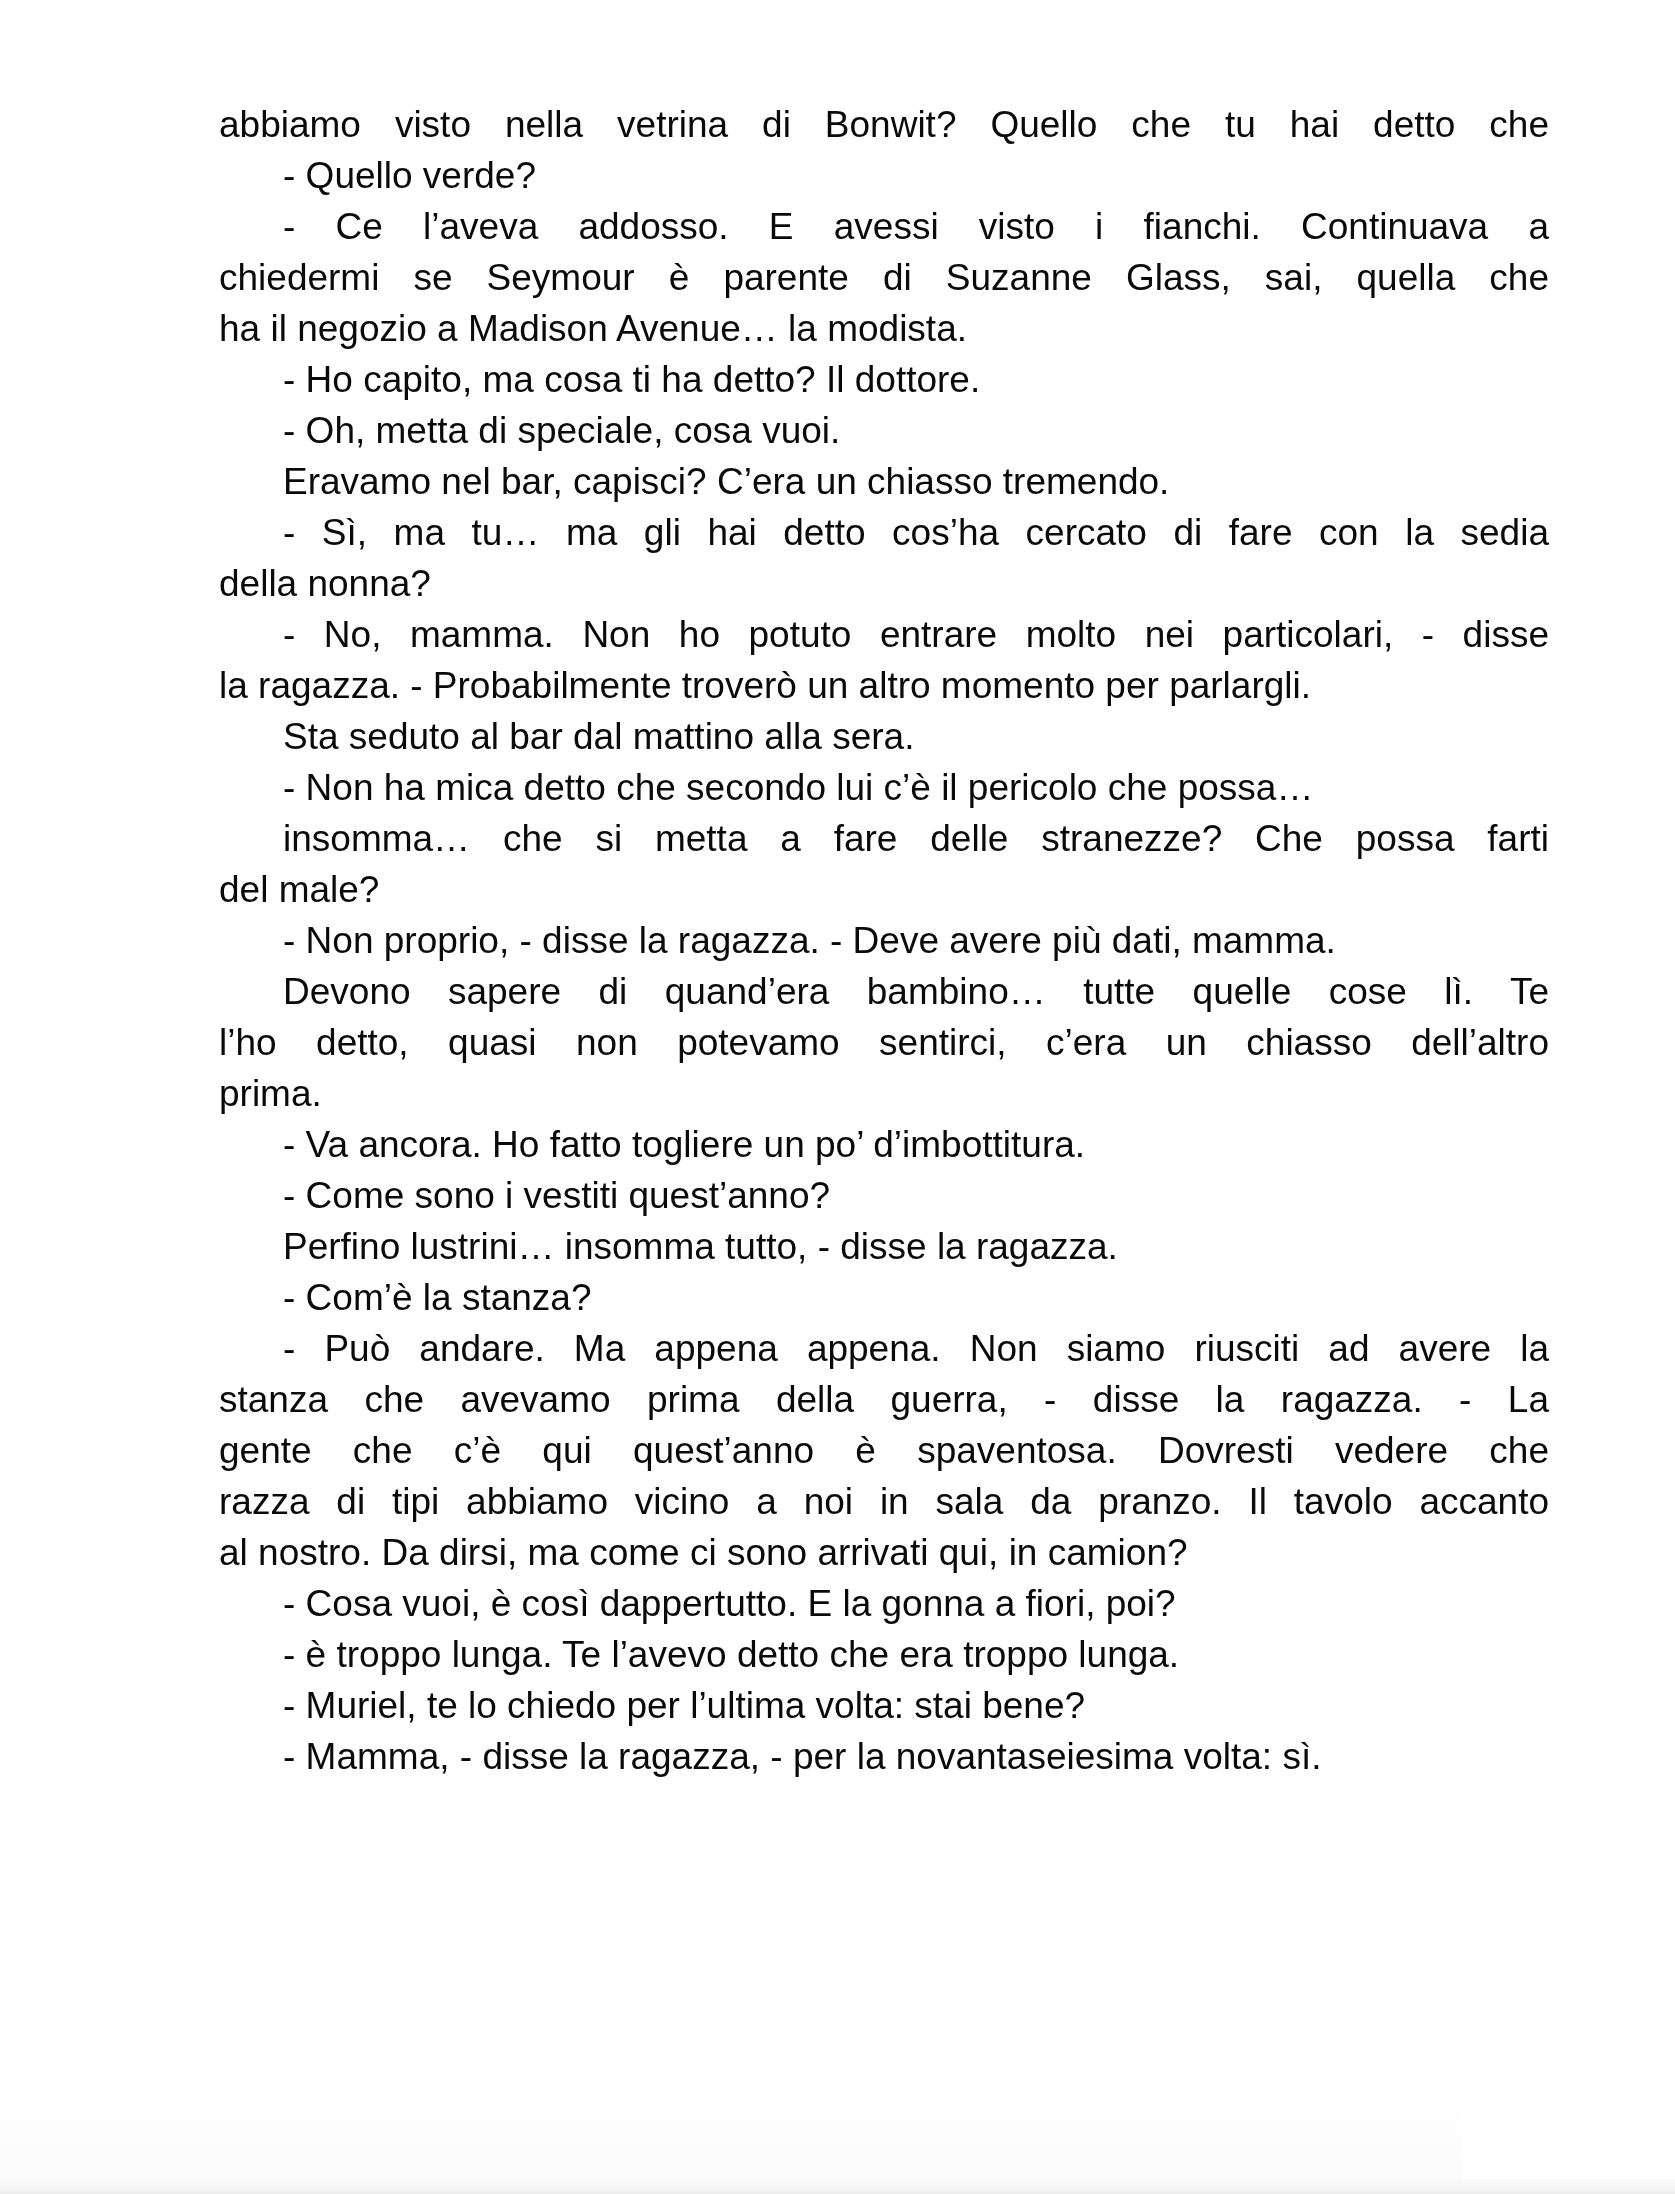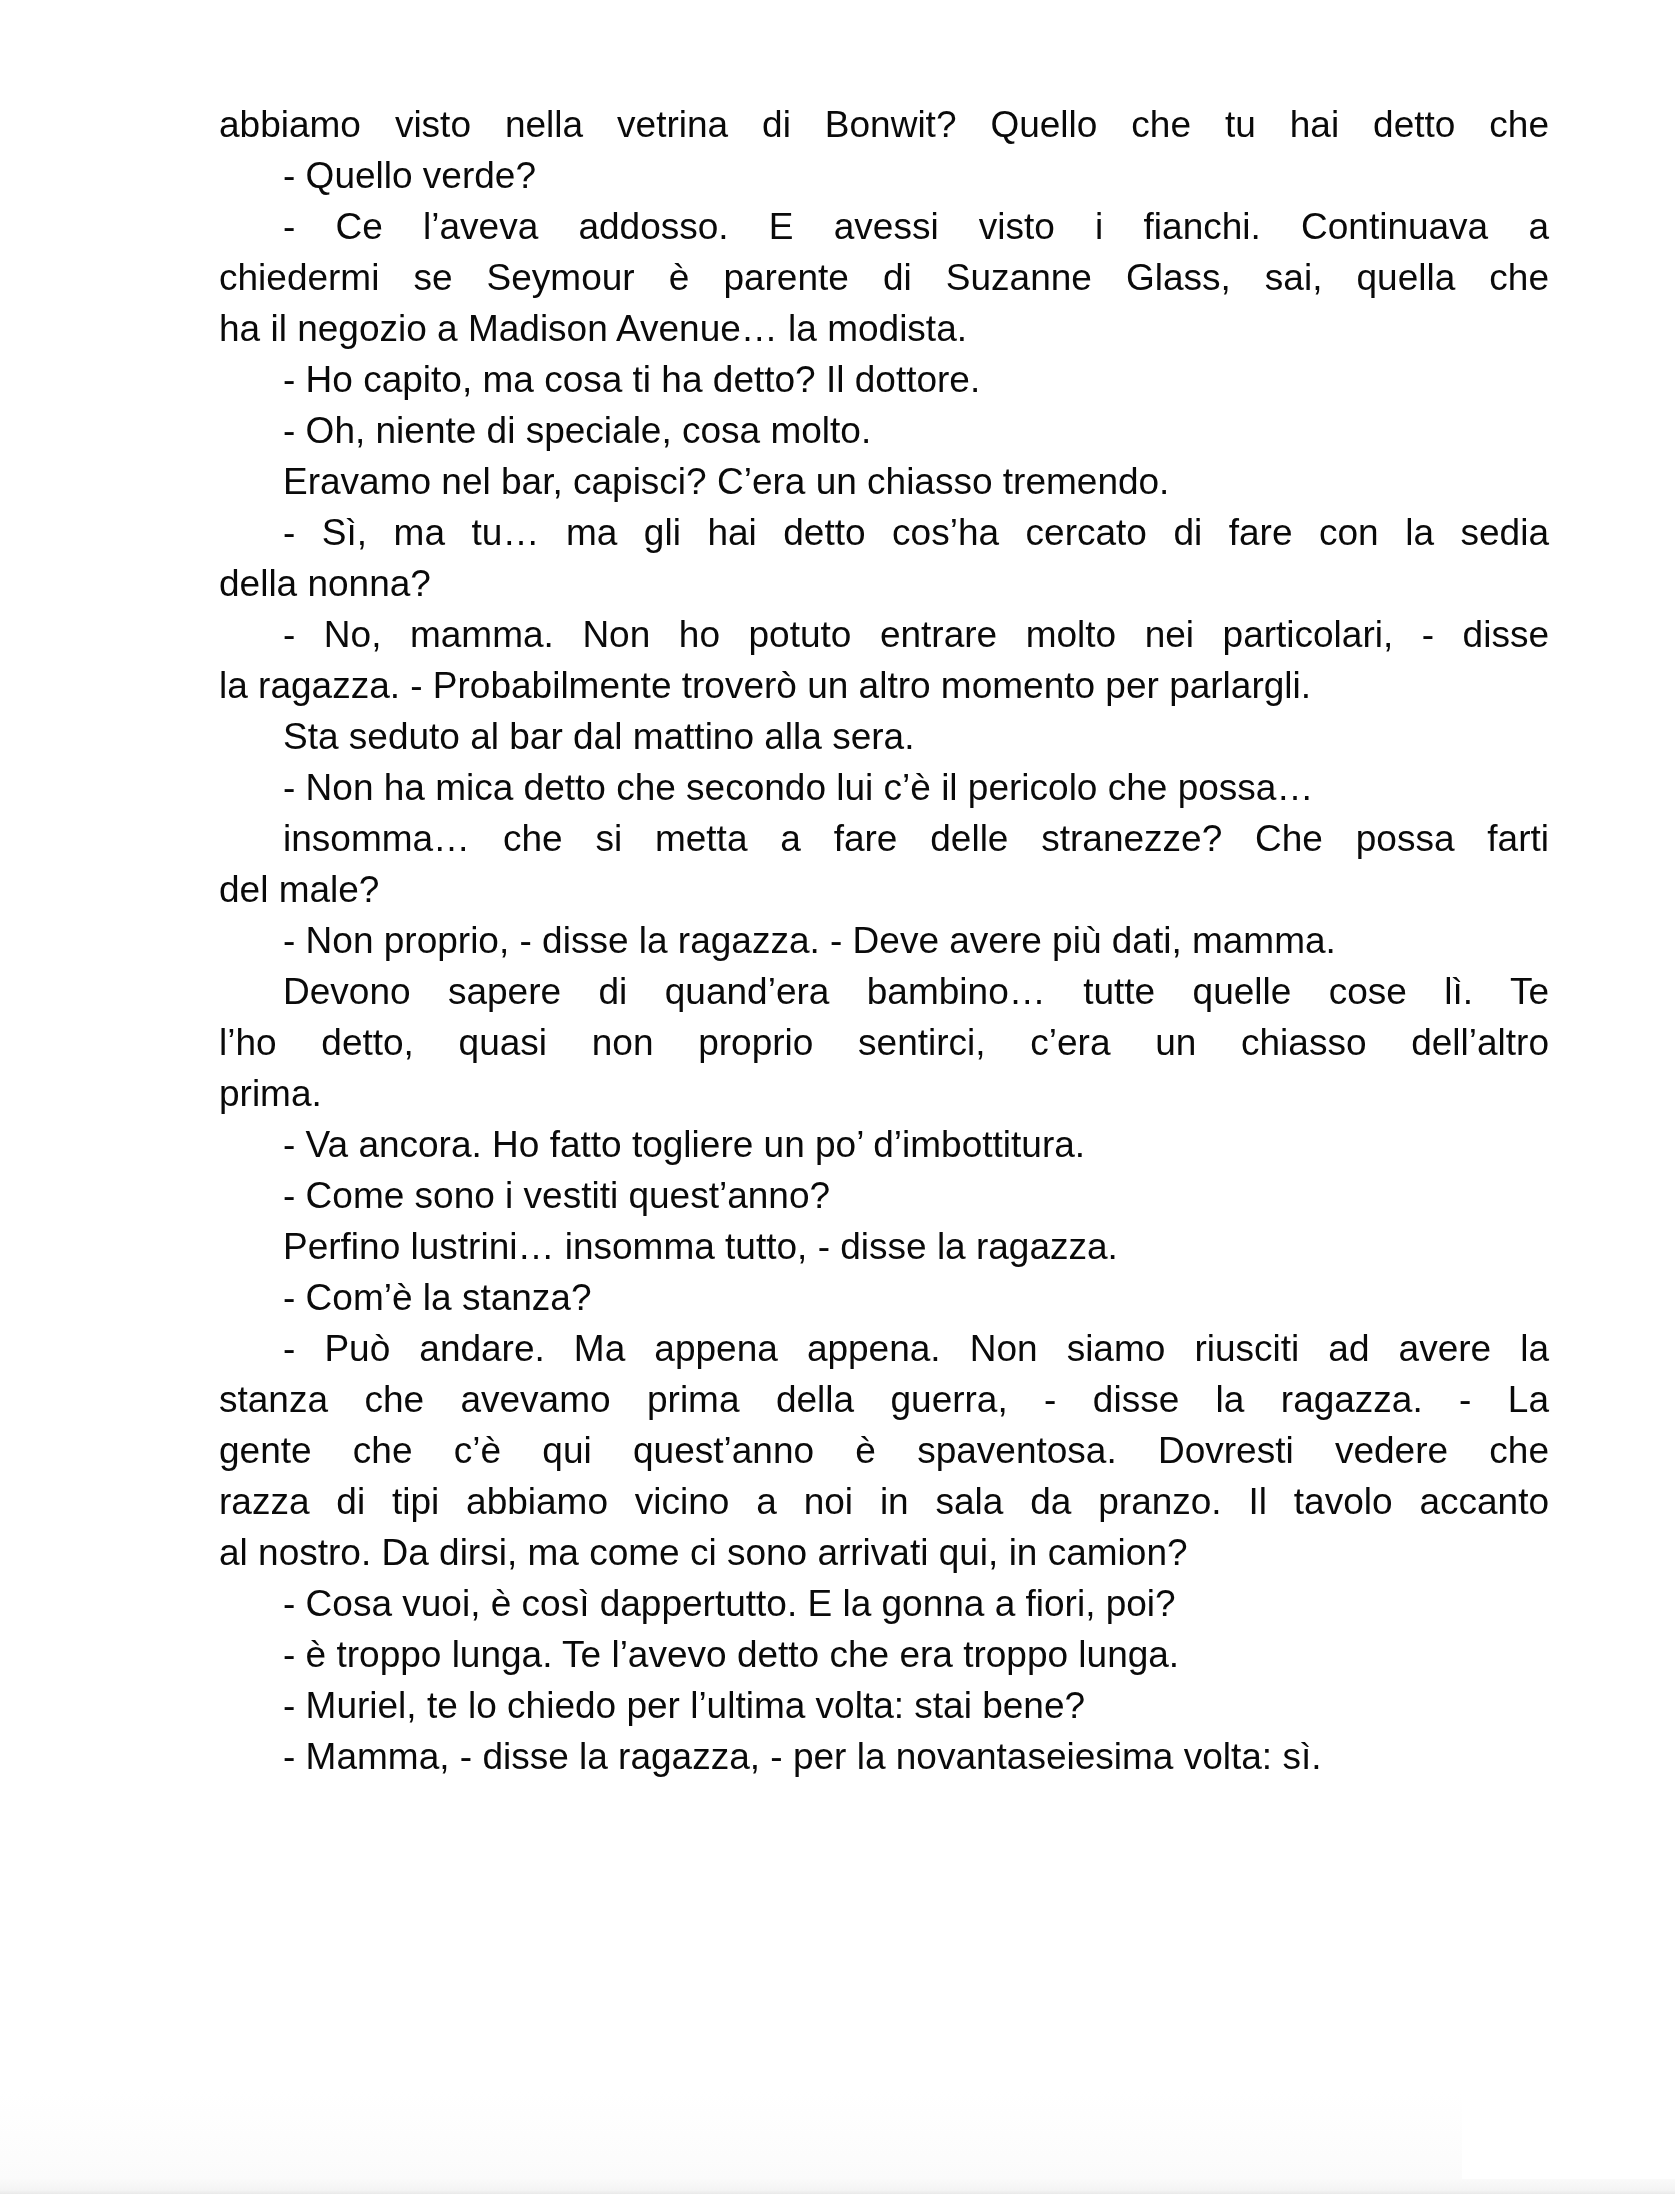--- a/index.html
+++ b/index.html
@@ -57,33 +57,33 @@
 <body>
 
 <div class="page">
   <div class="text-block" id="text-block">
       <span class="line justify">abbiamo visto nella vetrina di Bonwit? Quello che tu hai detto che</span>
       <span class="line indent">- Quello verde?</span>
       <span class="line indent justify">- Ce l’aveva addosso. E avessi visto i fianchi. Continuava a</span>
       <span class="line justify">chiedermi se Seymour è parente di Suzanne Glass, sai, quella che</span>
       <span class="line">ha il negozio a Madison Avenue… la modista.</span>
       <span class="line indent">- Ho capito, ma cosa ti ha detto? Il dottore.</span>
-      <span class="line indent">- Oh, niente di speciale, cosa molto.</span>
+      <span class="line indent">- Oh, metta di speciale, cosa vuoi.</span>
       <span class="line indent">Eravamo nel bar, capisci? C’era un chiasso tremendo.</span>
       <span class="line indent justify">- Sì, ma tu… ma gli hai detto cos’ha cercato di fare con la sedia</span>
       <span class="line">della nonna?</span>
       <span class="line indent justify">- No, mamma. Non ho potuto entrare molto nei particolari, - disse</span>
       <span class="line">la ragazza. - Probabilmente troverò un altro momento per parlargli.</span>
       <span class="line indent">Sta seduto al bar dal mattino alla sera.</span>
       <span class="line indent">- Non ha mica detto che secondo lui c’è il pericolo che possa…</span>
       <span class="line indent justify">insomma… che si metta a fare delle stranezze? Che possa farti</span>
       <span class="line">del male?</span>
       <span class="line indent">- Non proprio, - disse la ragazza. - Deve avere più dati, mamma.</span>
       <span class="line indent justify">Devono sapere di quand’era bambino… tutte quelle cose lì. Te</span>
-      <span class="line justify">l’ho detto, quasi non proprio sentirci, c’era un chiasso dell’altro</span>
+      <span class="line justify">l’ho detto, quasi non potevamo sentirci, c’era un chiasso dell’altro</span>
       <span class="line">prima.</span>
       <span class="line indent">- Va ancora. Ho fatto togliere un po’ d’imbottitura.</span>
       <span class="line indent">- Come sono i vestiti quest’anno?</span>
       <span class="line indent">Perfino lustrini… insomma tutto, - disse la ragazza.</span>
       <span class="line indent">- Com’è la stanza?</span>
       <span class="line indent justify">- Può andare. Ma appena appena. Non siamo riusciti ad avere la</span>
       <span class="line justify">stanza che avevamo prima della guerra, - disse la ragazza. - La</span>
       <span class="line justify">gente che c’è qui quest’anno è spaventosa. Dovresti vedere che</span>
       <span class="line justify">razza di tipi abbiamo vicino a noi in sala da pranzo. Il tavolo accanto</span>
       <span class="line">al nostro. Da dirsi, ma come ci sono arrivati qui, in camion?</span>

